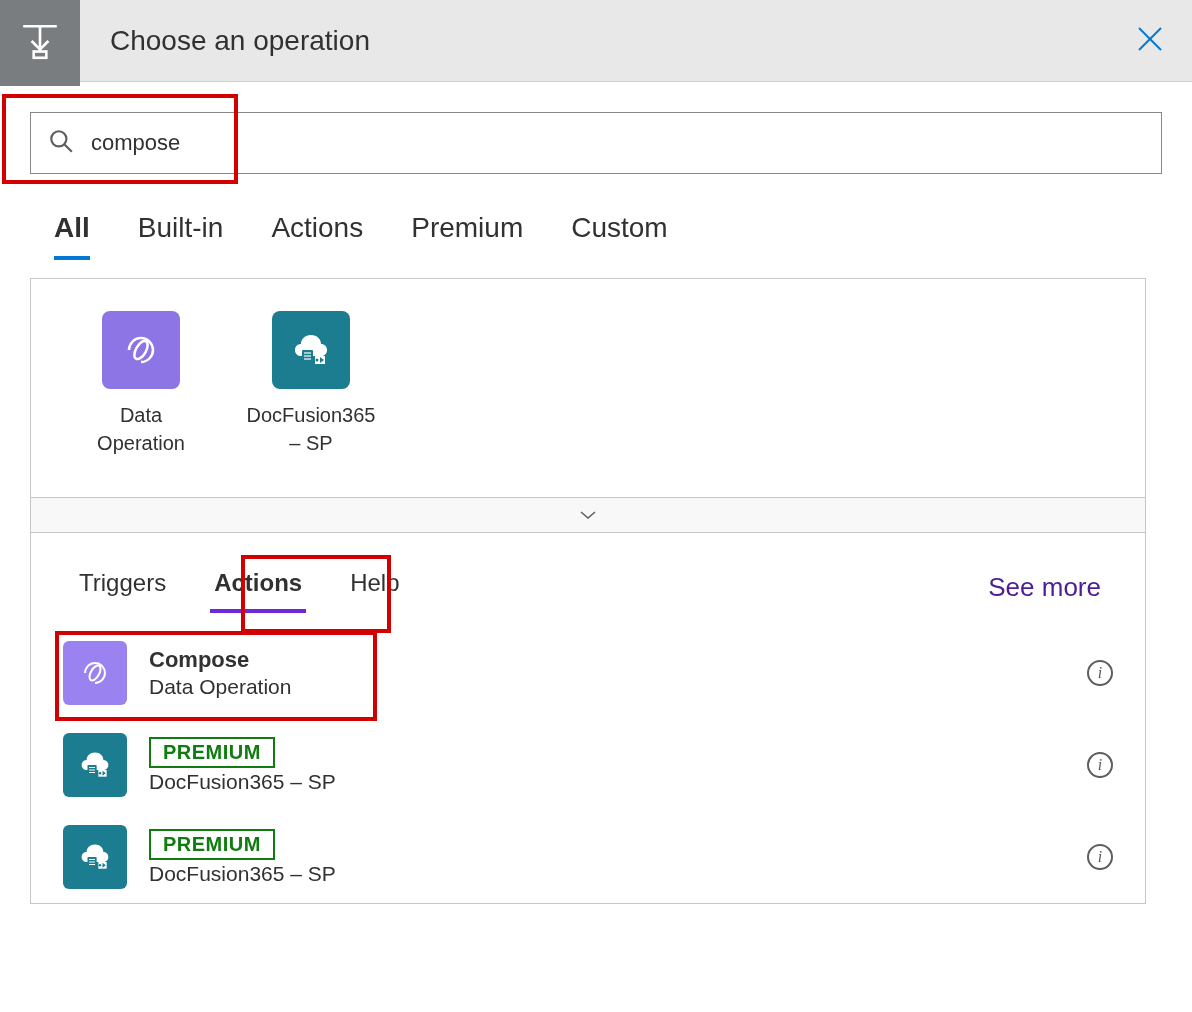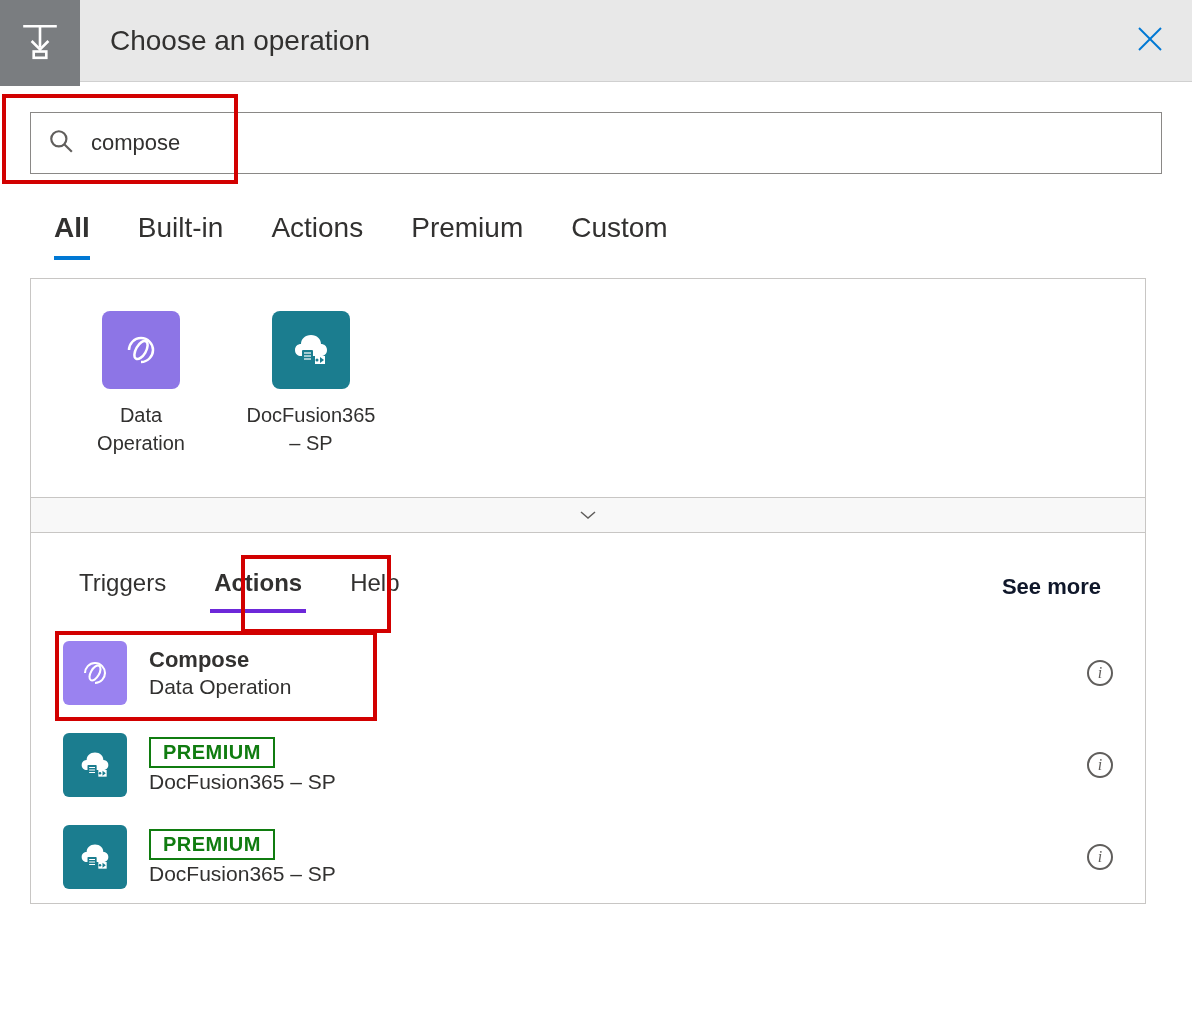--- a/index.html
+++ b/index.html
@@ -161,24 +161,23 @@
     position: absolute;
     border: 4px solid #d20000;
     pointer-events: none;
     left: 210px;
     top: 22px;
     width: 150px;
     height: 78px;
   }
   .see-more {
     margin-left: auto;
-    font-size: 22px;
-    color: #0f172a;
-    cursor: pointer;
-    font-weight: bold;
+    font-size: 26px;
+    color: #4c1d95;
+    cursor: pointer;
   }
 
   .actions-list {
     padding: 14px 20px 0 20px;
     position: relative;
   }
   .action-item {
     display: flex;
     align-items: center;
     padding: 14px 12px;

